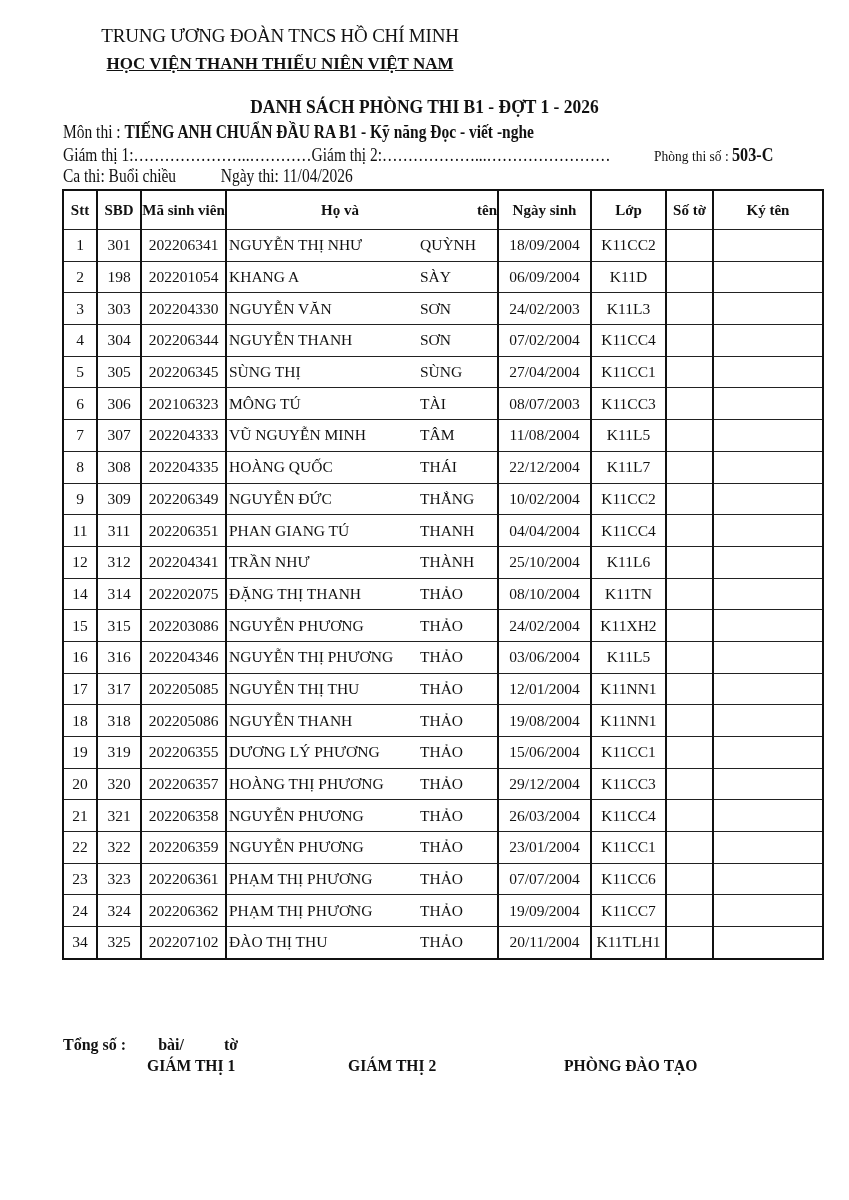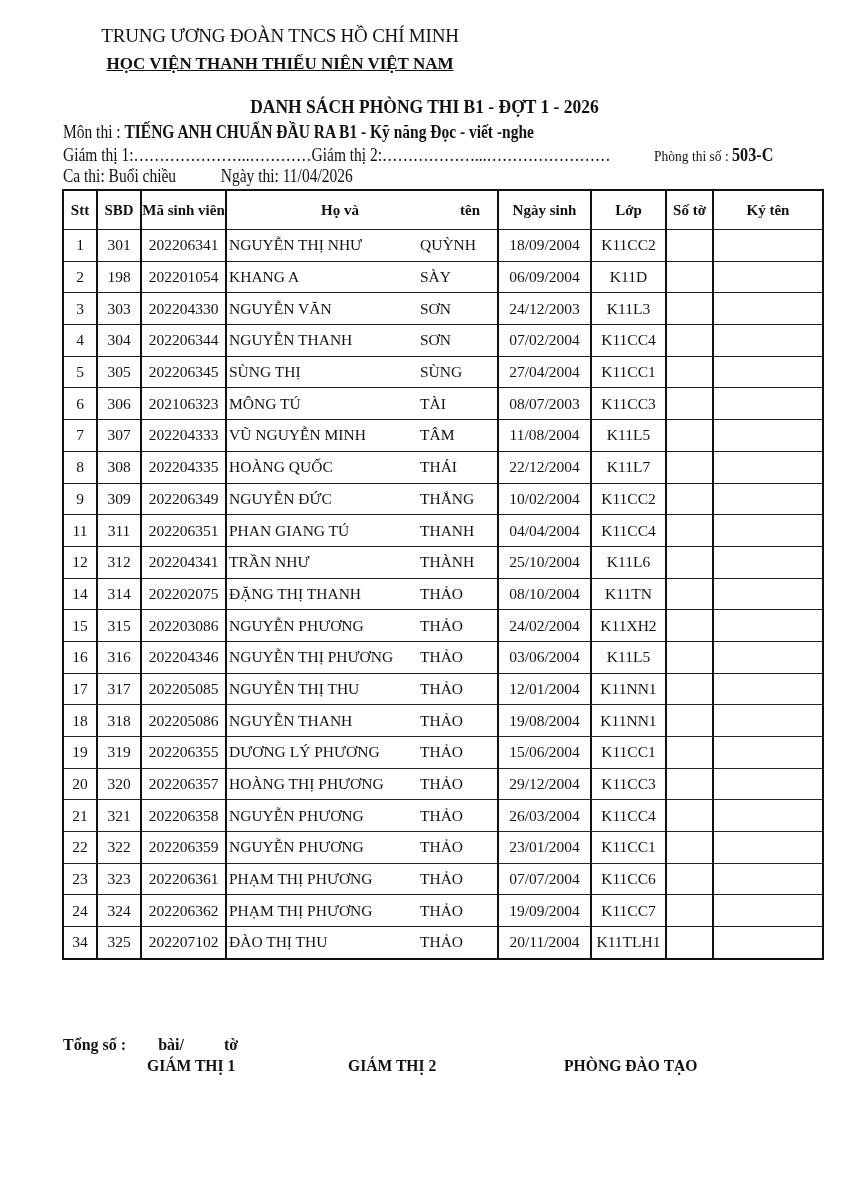--- a/index.html
+++ b/index.html
@@ -17,21 +17,21 @@
   #room-no { left: 654px; top: 145px; font-size: 15px; transform: scaleX(0.9); transform-origin: left center; }
   #room-no b { font-size: 18px; }
   table { position: absolute; left: 62px; top: 189px; border-collapse: collapse; table-layout: fixed;
           font-size: 15.5px; padding-left: 16px; }
   th, td { border: 1.2px solid #222; padding: 0; height: 30.7px; text-align: center; overflow: hidden; white-space: nowrap; }
   th { font-weight: bold; height: 38px; font-size: 15px; line-height: 15px; }
   table { border: 2px solid #111; }
   td.lastname { text-align: left; padding-left: 2px; border-right: none; }
   td.firstname { text-align: left; padding-left: 7px; border-left: none; }
   th.lastname-h { border-right: none; padding-left: 40px; }
-  th.firstname-h { border-left: none; text-align: center; padding-left: 30px; }
+  th.firstname-h { border-left: none; text-align: right; padding-left: 30px; }
   .thick-l { border-left: 2px solid #111 !important; }
   #footer-total { left: 63px; top: 1036px; font-size: 16px; font-weight: bold; }
   .sig { top: 1056px; font-size: 17px; font-weight: bold; transform: scaleX(0.92); transform-origin: left center; }
   #sig1 { left: 147px; } #sig2 { left: 348px; } #sig3 { left: 564px; }
 </style>
 </head>
 <body>
 
 <div class="abs" id="org1">TRUNG ƯƠNG ĐOÀN TNCS HỒ CHÍ MINH</div>
 <div class="abs" id="org2">HỌC VIỆN THANH THIẾU NIÊN VIỆT NAM</div>
@@ -95,21 +95,21 @@
         <td class="thick-l">K11D</td>
         <td class="thick-l"></td>
         <td class="thick-l"></td>
       </tr>
       <tr>
         <td>3</td>
         <td class="thick-l">303</td>
         <td class="thick-l">202204330</td>
         <td class="lastname thick-l">NGUYỄN VĂN</td>
         <td class="firstname">SƠN</td>
-        <td class="thick-l">24/12/2003</td>
+        <td class="thick-l">24/02/2003</td>
         <td class="thick-l">K11L3</td>
         <td class="thick-l"></td>
         <td class="thick-l"></td>
       </tr>
       <tr>
         <td>4</td>
         <td class="thick-l">304</td>
         <td class="thick-l">202206344</td>
         <td class="lastname thick-l">NGUYỄN THANH</td>
         <td class="firstname">SƠN</td>

